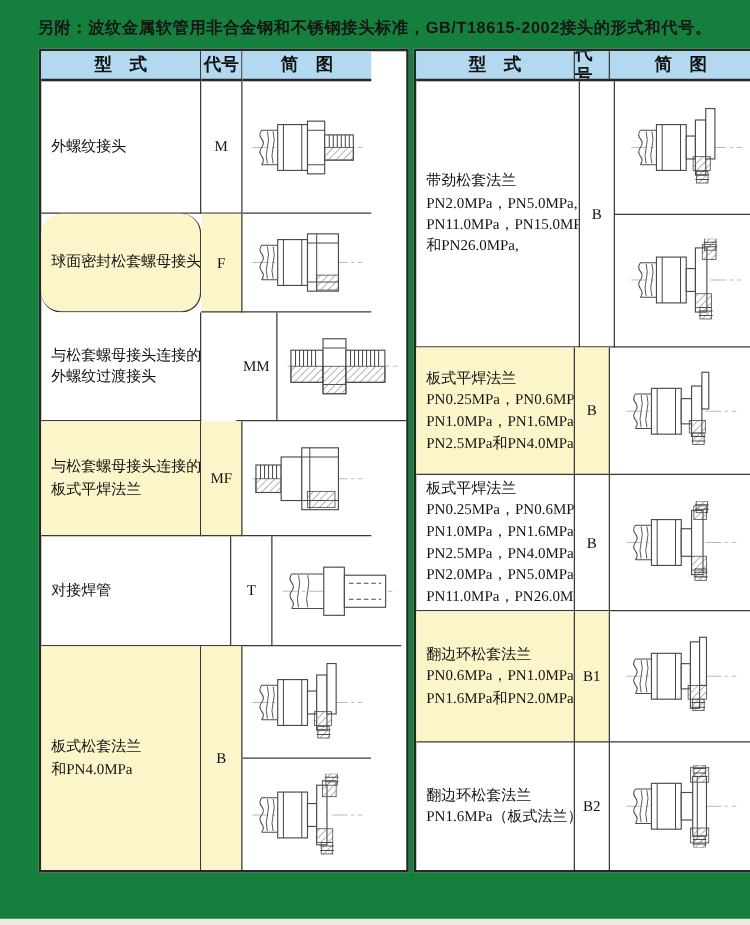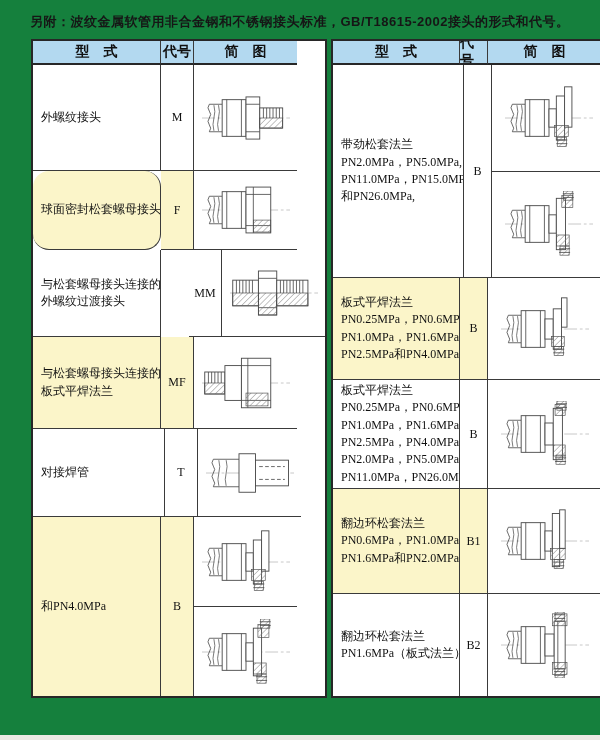--- a/index.html
+++ b/index.html
@@ -173,21 +173,21 @@
                 <rect x="45" y="9" width="32" height="54" fill="#fff" stroke="#4a4a4a" stroke-width="1"></rect>
                 <line x1="45" y1="17" x2="77" y2="17" stroke="#4a4a4a" stroke-width="0.9"></line>
                 <line x1="45" y1="55" x2="77" y2="55" stroke="#4a4a4a" stroke-width="0.9"></line>
                 <line x1="52" y1="9" x2="52" y2="63" stroke="#4a4a4a" stroke-width="0.9"></line>
                 <rect x="50" y="47" width="24" height="14" fill="url(#h4)" stroke="#4a4a4a" stroke-width="0.7"></rect>
               </svg>
             </div>
           </div>
         </div>
         <div class="tr" style="height: 88px;">
-          <div class="td type" style="width: 132px;">
+          <div class="td type" style="width: 152px;">
             <div>对接焊管</div>
           </div>
           <div class="td code" style="width: 33px;">T</div>
           <div class="td diag" style="width: 103px;">
             <div class="dcell">
               <svg class="fit" viewBox="0 0 100 72" width="92" height="66">
     <defs>
                   <pattern id="h5" width="4.5" height="4.5" patternTransform="rotate(45)" patternUnits="userSpaceOnUse">
       <line x1="0" y1="0" x2="0" y2="4.5" stroke="#7d7d7d" stroke-width="1"></line>
                   </pattern>
@@ -201,20 +201,21 @@
                 <rect x="38" y="15" width="18" height="42" fill="#fff" stroke="#4a4a4a" stroke-width="1"></rect>
                 <rect x="56" y="22" width="36" height="28" fill="#fff" stroke="#4a4a4a" stroke-width="1"></rect>
                 <line x1="60" y1="29" x2="88" y2="29" stroke="#4a4a4a" stroke-width="0.9" stroke-dasharray="4 2.5"></line>
                 <line x1="60" y1="43" x2="88" y2="43" stroke="#4a4a4a" stroke-width="0.9" stroke-dasharray="4 2.5"></line>
               </svg>
             </div>
           </div>
         </div>
         <div class="tr lastrow" style="height: 179px;">
           <div class="td type hl" style="width: 128px;">
+            <div>板式松套法兰</div>
             <div>和PN4.0MPa</div>
           </div>
           <div class="td code hl" style="width: 33px;">B</div>
           <div class="td diag" style="width: 103px;">
             <div class="dcell">
               <svg class="fit" viewBox="0 0 100 72" width="92" height="66">
     <defs>
                   <pattern id="h6" width="4.5" height="4.5" patternTransform="rotate(45)" patternUnits="userSpaceOnUse">
       <line x1="0" y1="0" x2="0" y2="4.5" stroke="#7d7d7d" stroke-width="1"></line>
                   </pattern>

